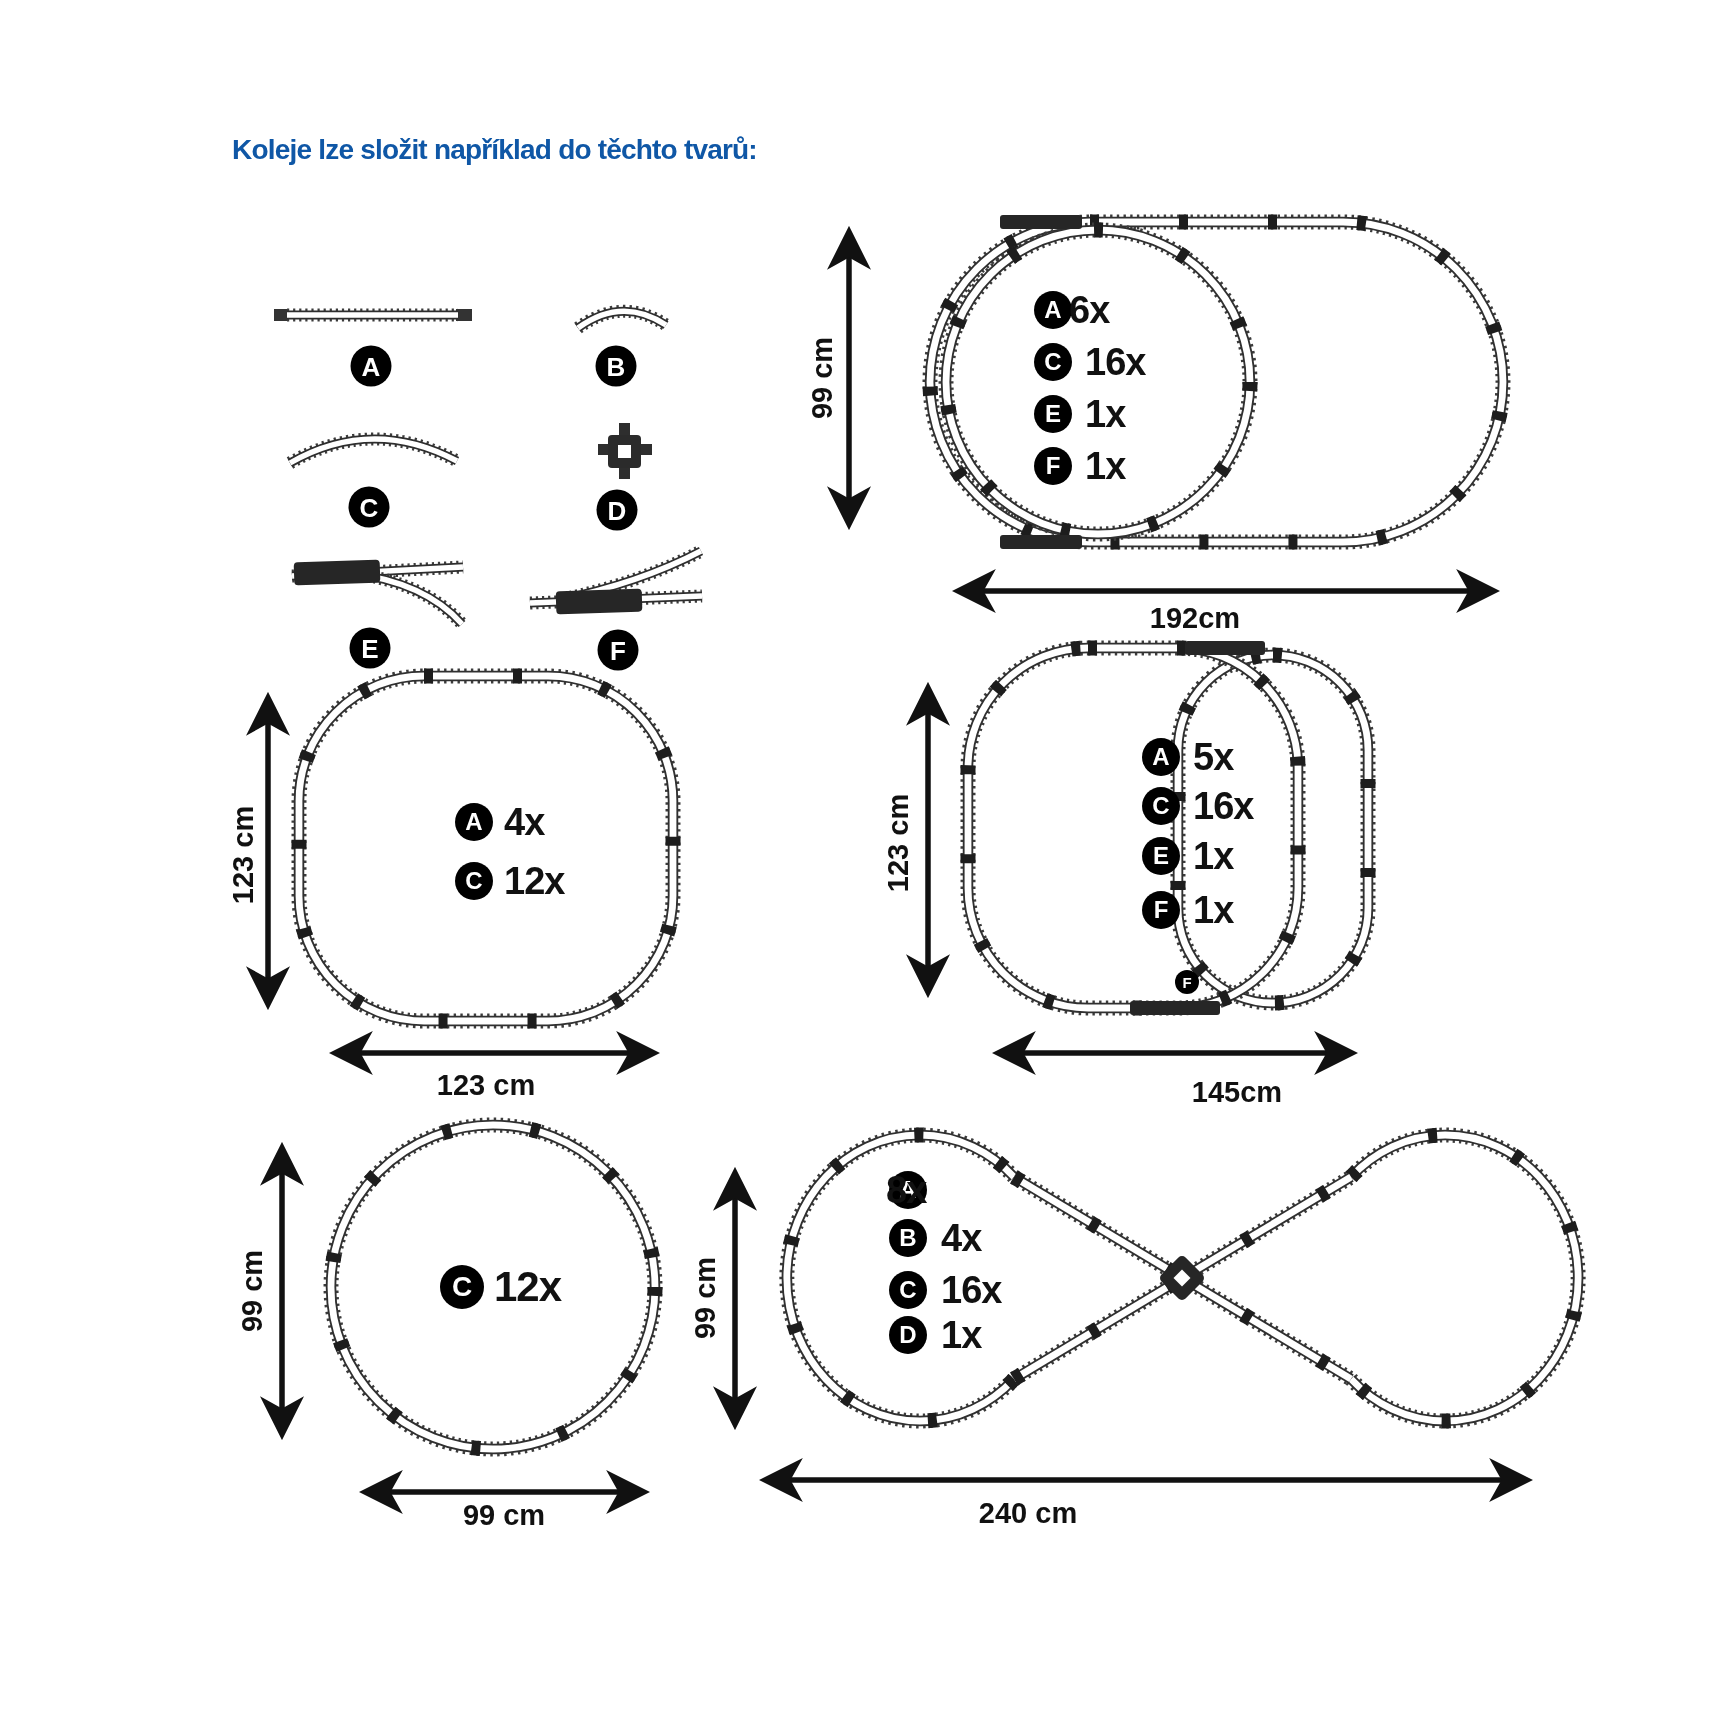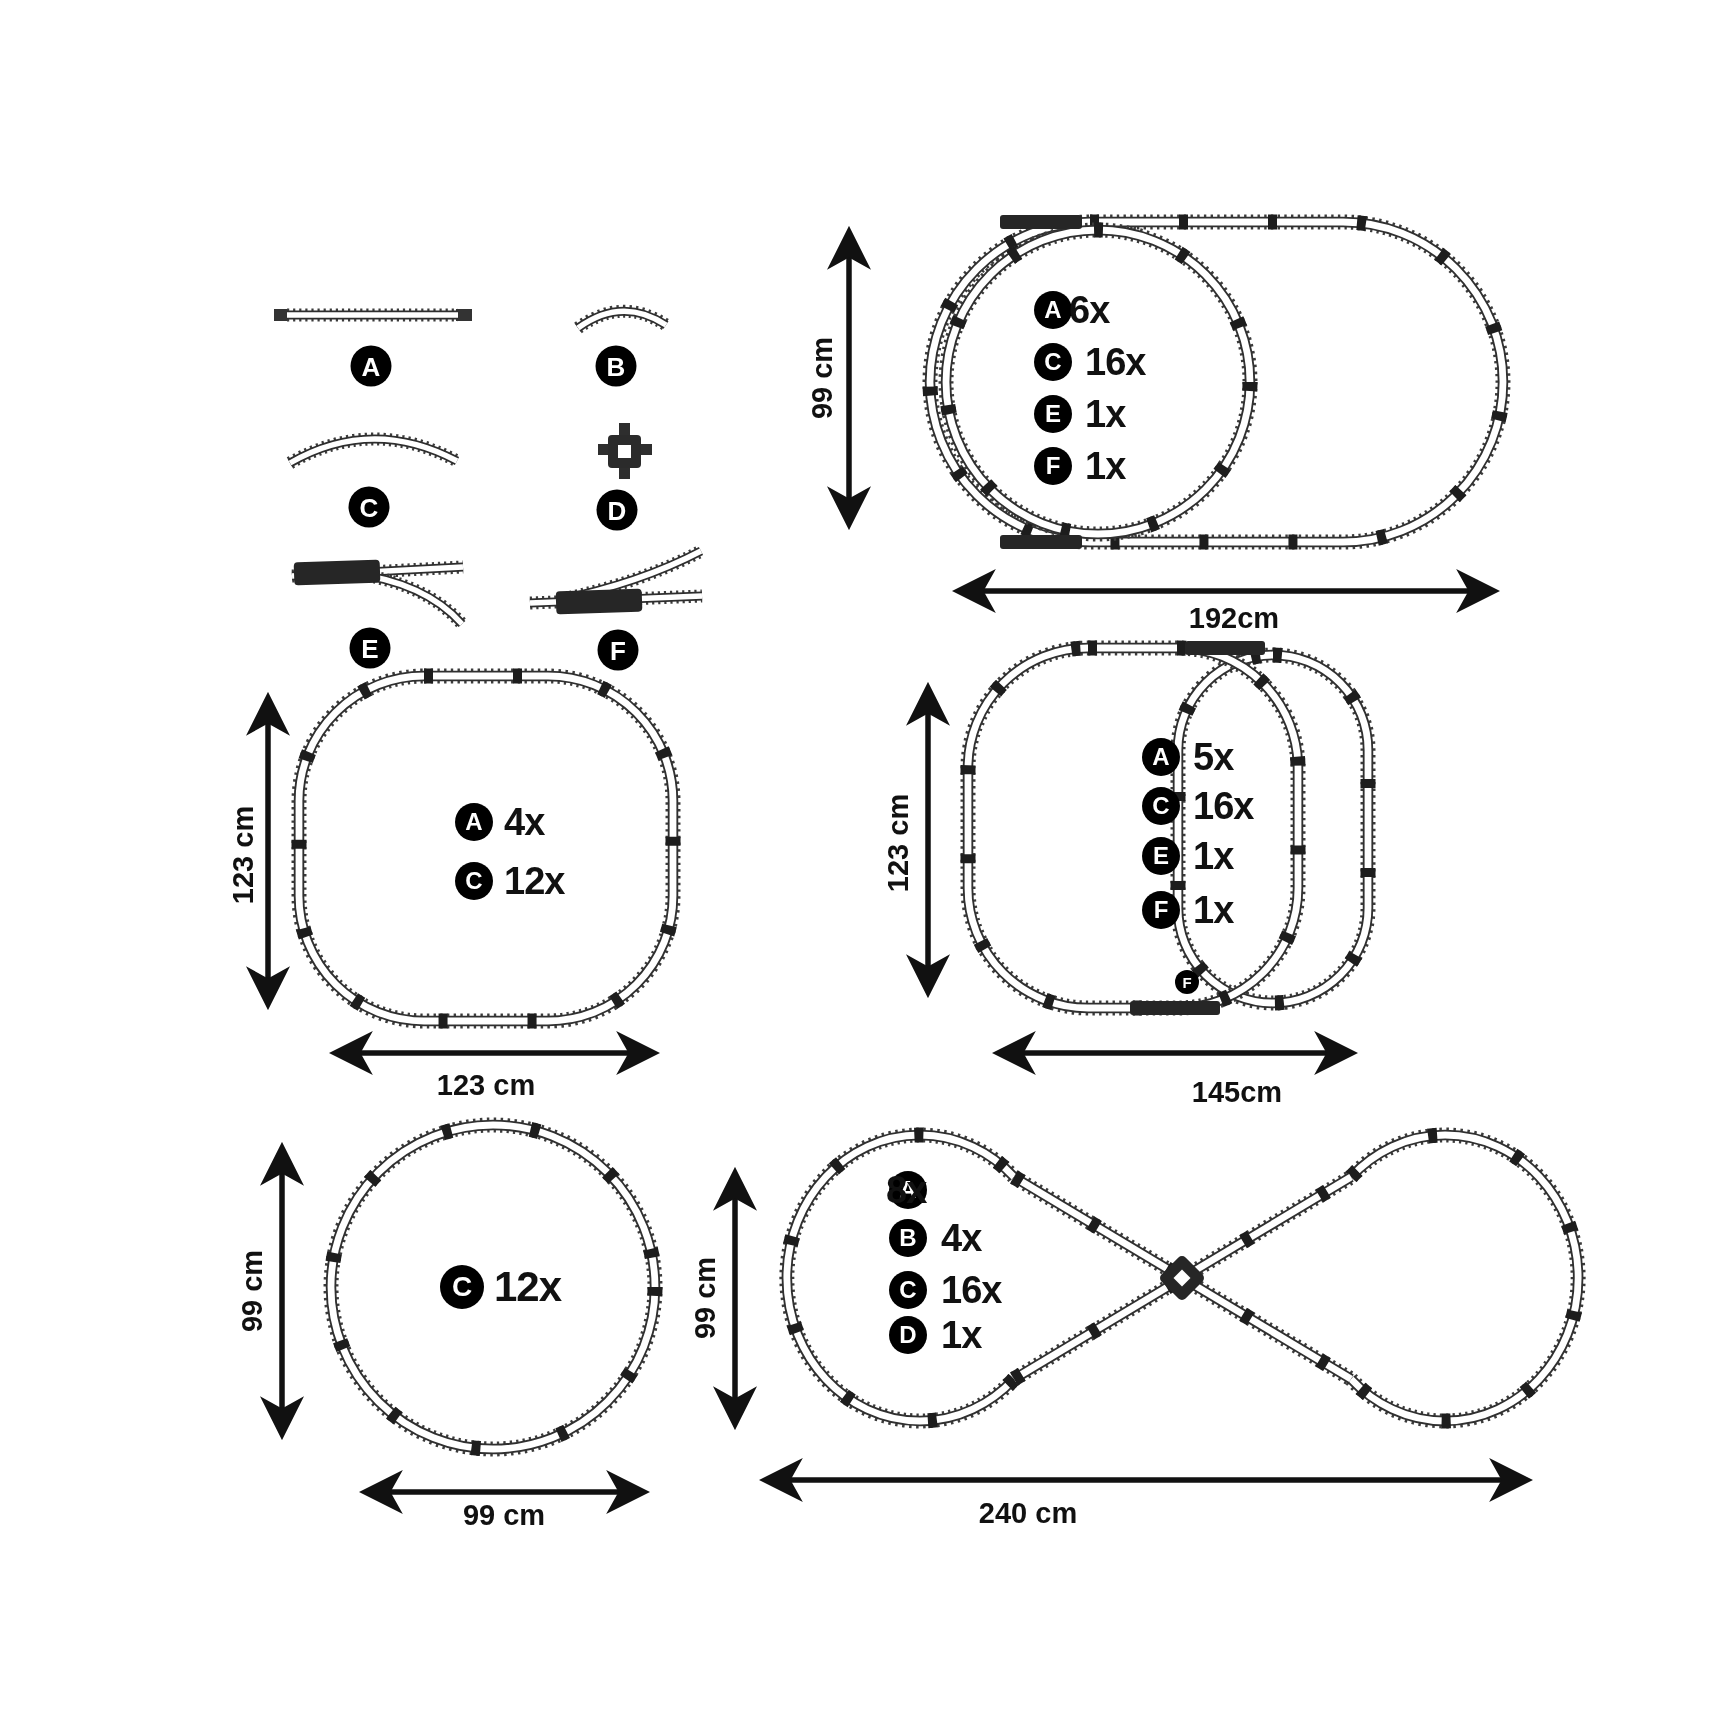--- a/index.html
+++ b/index.html
@@ -179,38 +179,39 @@
       <path class="arrow" d="M335 1053 L654 1053" marker-start="url(#ah)" marker-end="url(#ah)"></path>
       <path class="arrow" d="M928 688 L928 992" marker-start="url(#ah)" marker-end="url(#ah)"></path>
       <path class="arrow" d="M998 1053 L1352 1053" marker-start="url(#ah)" marker-end="url(#ah)"></path>
       <path class="arrow" d="M282 1148 L282 1434" marker-start="url(#ah)" marker-end="url(#ah)"></path>
       <path class="arrow" d="M365 1492 L644 1492" marker-start="url(#ah)" marker-end="url(#ah)"></path>
       <path class="arrow" d="M735 1173 L735 1424" marker-start="url(#ah)" marker-end="url(#ah)"></path>
       <path class="arrow" d="M765 1480 L1527 1480" marker-start="url(#ah)" marker-end="url(#ah)"></path>
     </g>
   </svg>
 
+  <div class="title" style="left:232px;top:134px">Koleje lze složit například do těchto tvarů:</div>
 
   <div class="badge b40" style="left:371px;top:366px">A</div>
   <div class="badge b40" style="left:616px;top:366px">B</div>
   <div class="badge b40" style="left:369px;top:507px">C</div>
   <div class="badge b40" style="left:617px;top:510px">D</div>
   <div class="badge b40" style="left:370px;top:648px">E</div>
   <div class="badge b40" style="left:618px;top:650px">F</div>
 
   <div class="badge b38" style="left:1053px;top:310px">A</div>
   <div class="count" style="left:1069px;top:310px">6x</div>
   <div class="badge b38" style="left:1053px;top:362px">C</div>
   <div class="count" style="left:1085px;top:362px">16x</div>
   <div class="badge b38" style="left:1053px;top:414px">E</div>
   <div class="count" style="left:1085px;top:414px">1x</div>
   <div class="badge b38" style="left:1053px;top:466px">F</div>
   <div class="count" style="left:1085px;top:466px">1x</div>
   <div class="dim vert" style="left:822px;top:378px">99 cm</div>
-  <div class="dim" style="left:1234px;top:618px">192cm</div>
+  <div class="dim" style="left:1195px;top:618px">192cm</div>
 
   <div class="badge b38" style="left:474px;top:822px">A</div>
   <div class="count" style="left:504px;top:822px">4x</div>
   <div class="badge b38" style="left:474px;top:881px">C</div>
   <div class="count" style="left:504px;top:881px">12x</div>
   <div class="dim vert" style="left:243px;top:855px">123 cm</div>
   <div class="dim" style="left:486px;top:1085px">123 cm</div>
 
   <div class="badge b38" style="left:1161px;top:757px">A</div>
   <div class="count" style="left:1193px;top:757px">5x</div>

